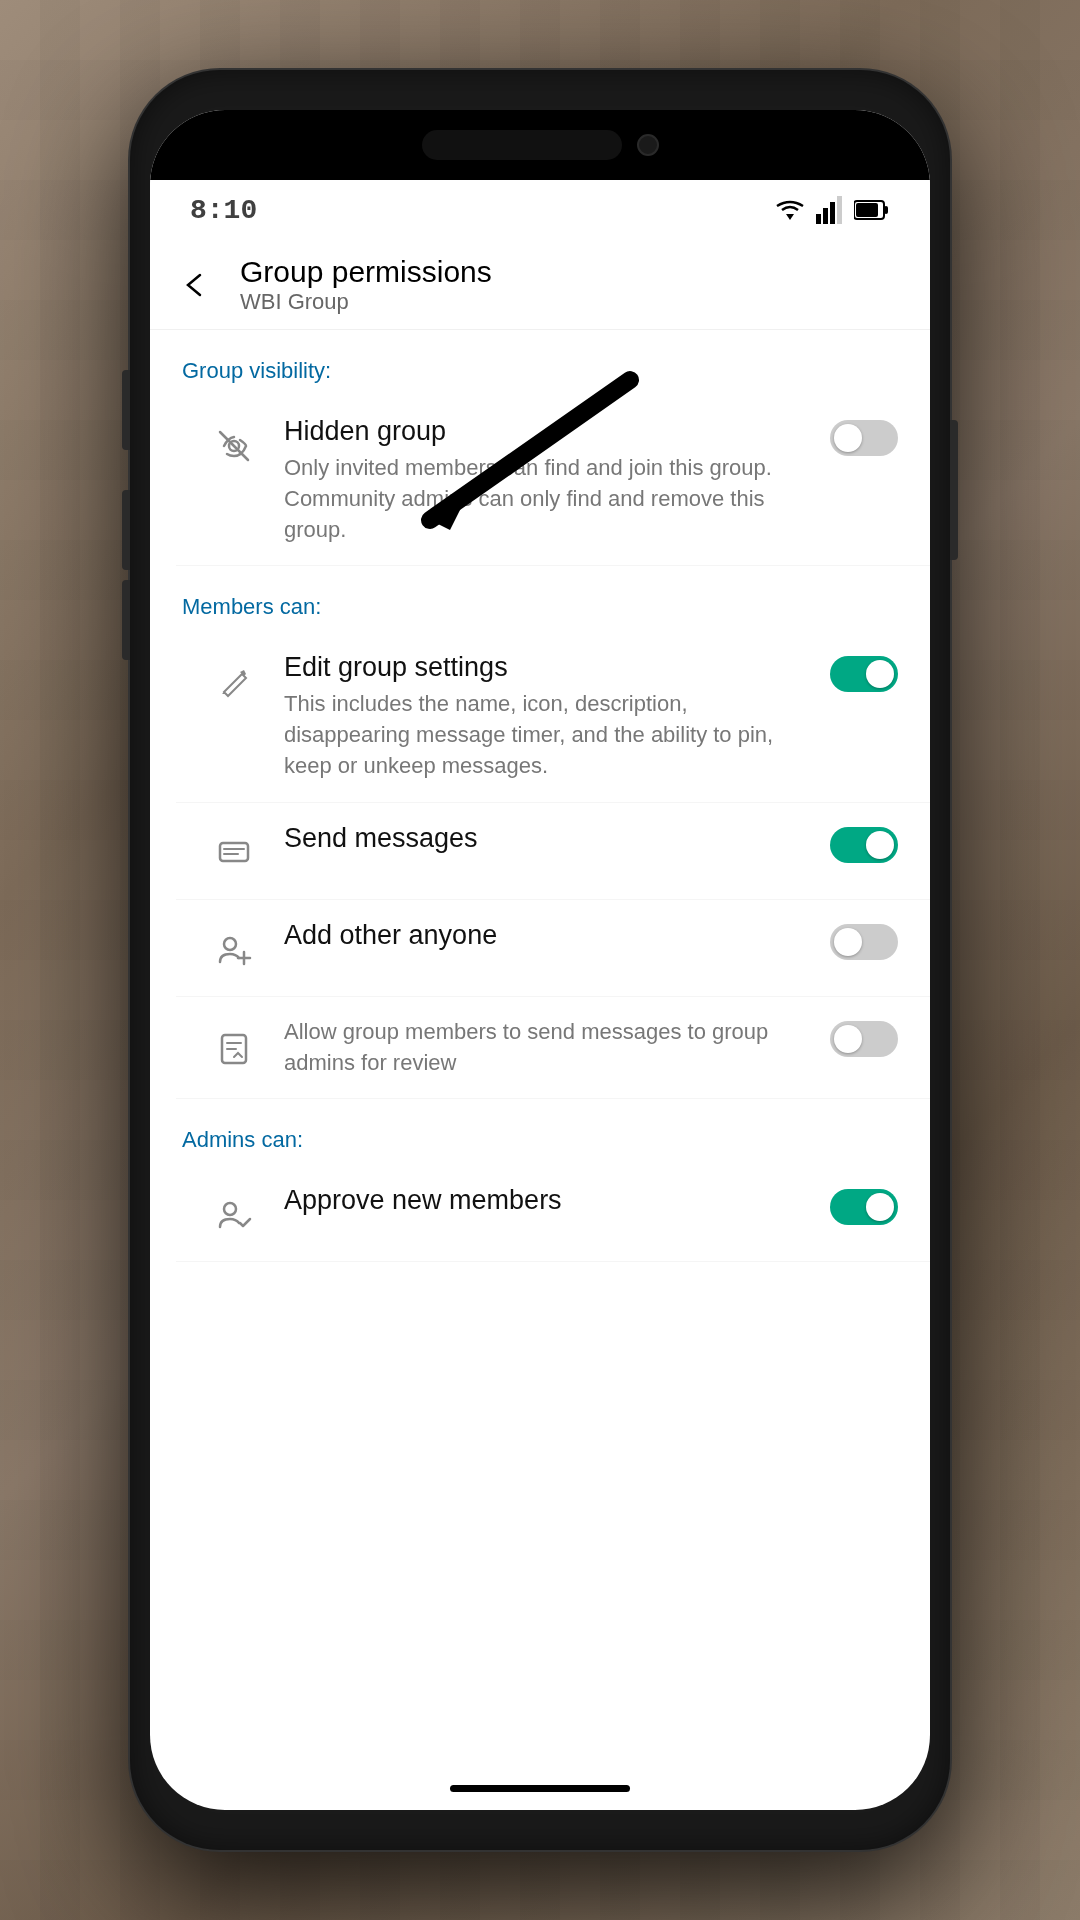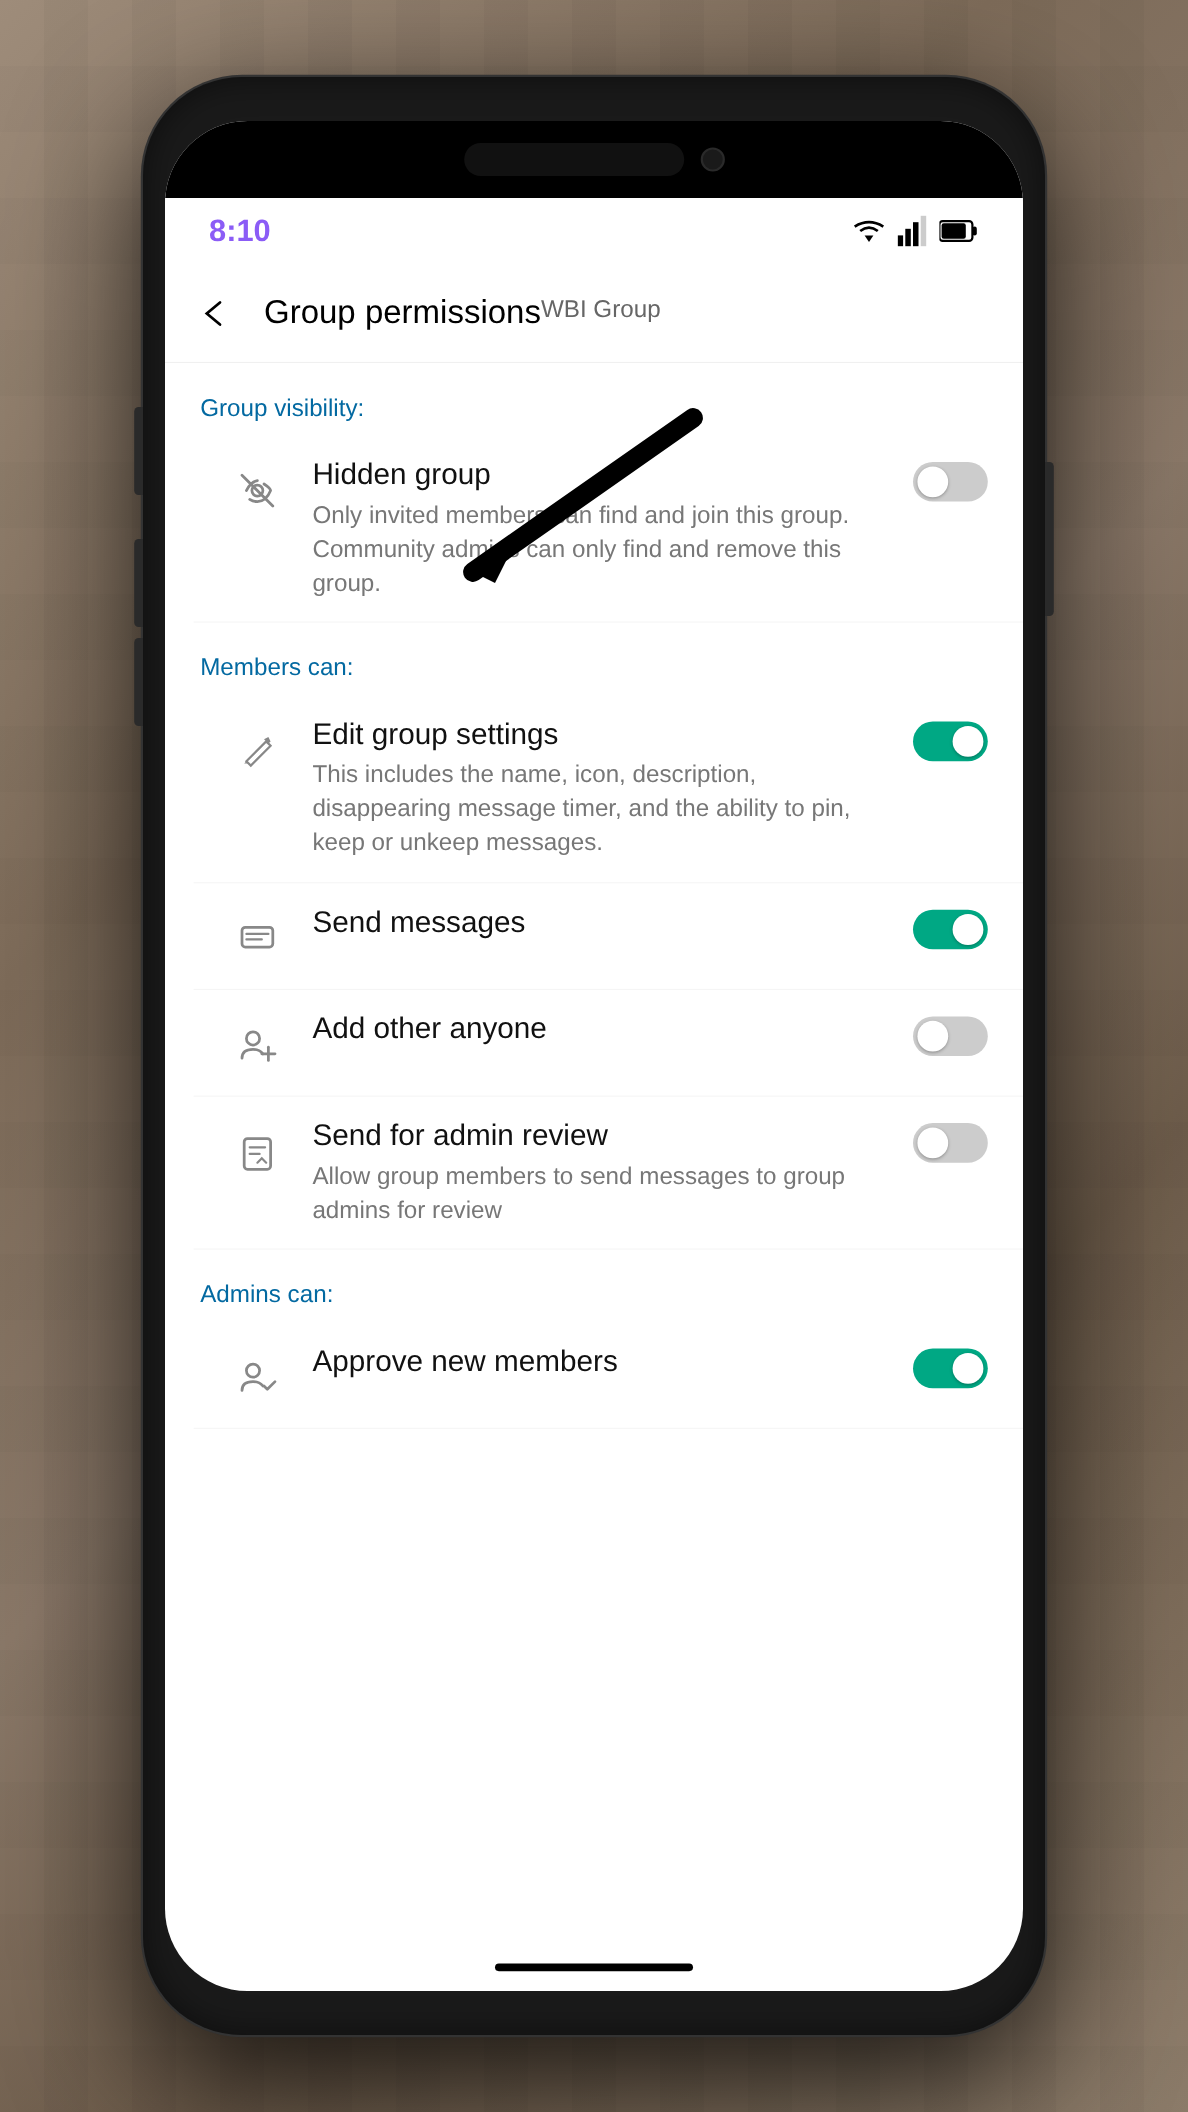--- a/index.html
+++ b/index.html
@@ -122,21 +122,22 @@
       background: #fff;
       display: flex;
       align-items: center;
       justify-content: space-between;
       padding: 0 40px;
     }
 
     .status-time {
       font-size: 28px;
       font-weight: 600;
-      color: #8b5cf6;
+      color: #404040;
+      font-family: Liberation Mono, monospace;
     }
 
     .status-icons {
       display: flex;
       align-items: center;
       gap: 8px;
     }
 
     
     .header {
@@ -154,21 +155,21 @@
       width: 50px;
       height: 50px;
       display: flex;
       align-items: center;
       justify-content: center;
       cursor: pointer;
     }
 
     .header-text {
       display: flex;
-      flex-direction: row;
+      flex-direction: column;
     }
 
     .header-title {
       font-size: 30px;
       font-weight: 500;
       color: #000;
     }
 
     .header-subtitle {
       font-size: 22px;
@@ -441,21 +442,20 @@
       <div class="permission-row">
         <div class="perm-icon">
           <svg width="36" height="36" viewBox="0 0 36 36">
             <rect x="6" y="6" width="24" height="28" rx="3" stroke="#888" stroke-width="2.5" fill="none"></rect>
             <line x1="11" y1="14" x2="25" y2="14" stroke="#888" stroke-width="2" stroke-linecap="round"></line>
             <line x1="11" y1="20" x2="20" y2="20" stroke="#888" stroke-width="2" stroke-linecap="round"></line>
             <path d="M18,28 L22,24 L26,28" stroke="#888" stroke-width="2" fill="none" stroke-linecap="round"></path>
           </svg>
         </div>
         <div class="perm-content">
-          <div class="perm-title">Send for admin review</div>
           <div class="perm-desc">Allow group members to send messages to group admins for review</div>
         </div>
         <div class="toggle-container">
           <div class="toggle off">
             <div class="toggle-thumb"></div>
           </div>
         </div>
       </div>
 
       <div class="section-label">Admins can:</div>

